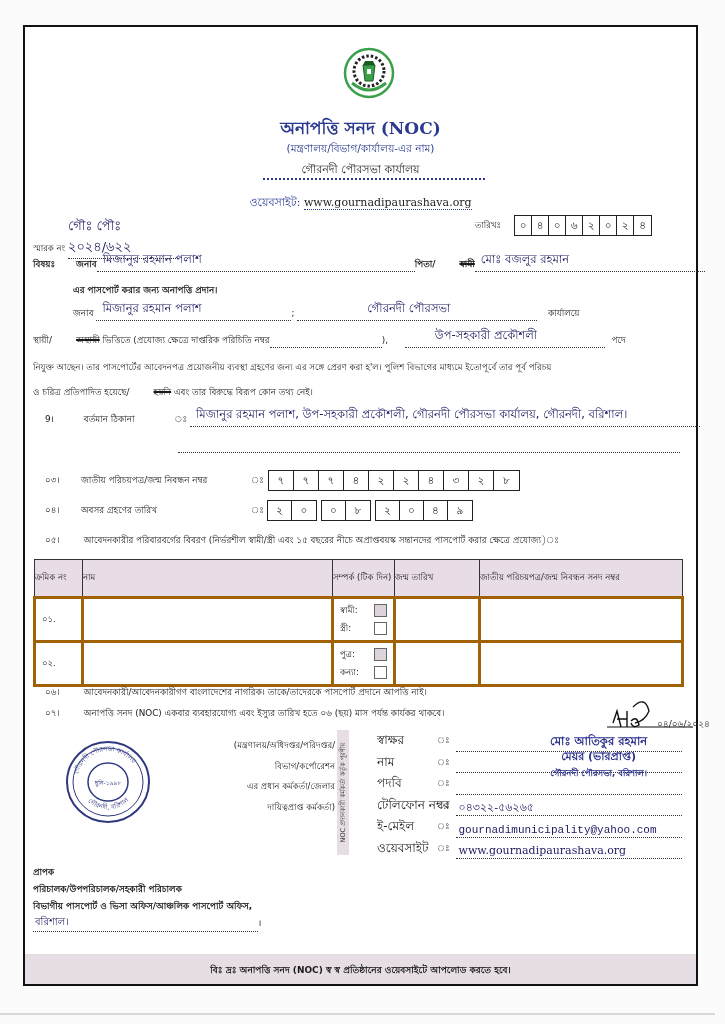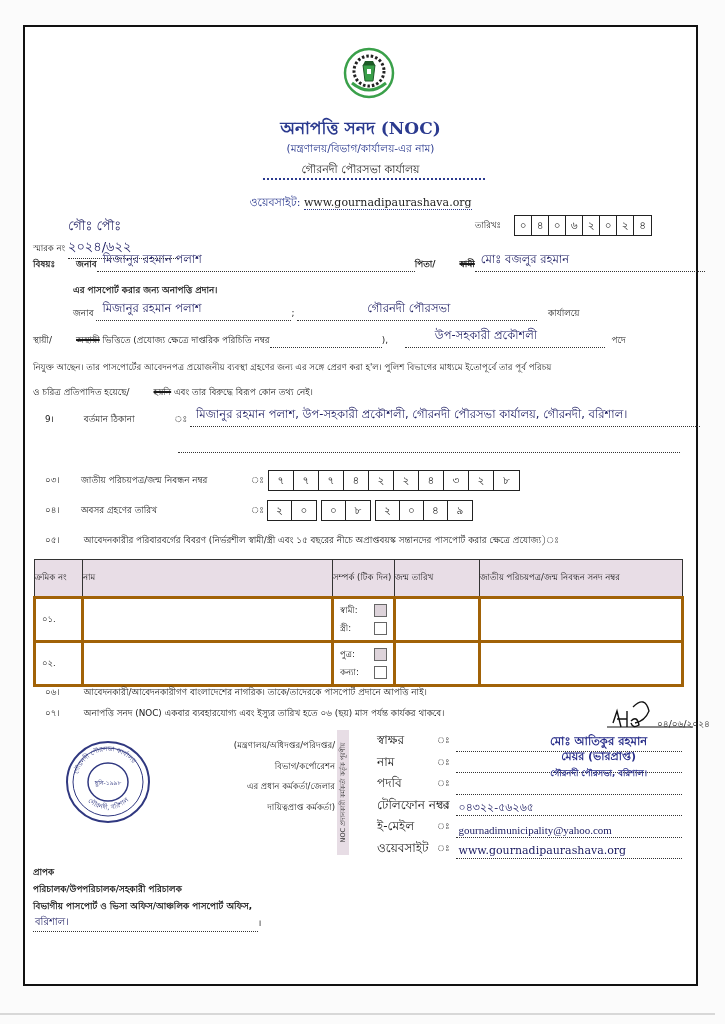--- a/index.html
+++ b/index.html
@@ -278,21 +278,21 @@
       </div>
     <div class="row">
         <span>ঃ</span>
         <span class="f">
           <span class="v">০৪৩২২-৫৬২৬৫</span>
         </span>
       </div>
     <div class="row">
         <span>ঃ</span>
         <span class="f">
-          <span class="v" style="font-family:Liberation Serif, serif;">gournadimunicipality@yahoo.com</span>
+          <span class="v" style="font-family:Liberation Mono, monospace;">gournadimunicipality@yahoo.com</span>
         </span>
       </div>
     <div class="row">
         <span>ঃ</span>
         <span class="f">
           <span class="v" style="font-family:'DejaVu Serif',serif;">www.gournadipaurashava.org</span>
         </span>
       </div>
   </div>
 
@@ -304,13 +304,14 @@
 
   <div class="abs receiver">
     <div>প্রাপক</div>
     <div>পরিচালক/উপপরিচালক/সহকারী পরিচালক</div>
     <div>বিভাগীয় পাসপোর্ট ও ভিসা অফিস/আঞ্চলিক পাসপোর্ট অফিস,</div>
     <div style="font-weight:normal;">
       <span class="fill" style="width:225px;font-family:Liberation Serif, serif;"><span class="hand" style="left:2px; font-size:10px;">বরিশাল।</span></span><span>।</span>
     </div>
   </div>
 
+  <div class="footer">বিঃ দ্রঃ অনাপত্তি সনদ (NOC) স্ব স্ব প্রতিষ্ঠানের ওয়েবসাইটে আপলোড করতে হবে।</div>
 </div>
 
 </body></html>

